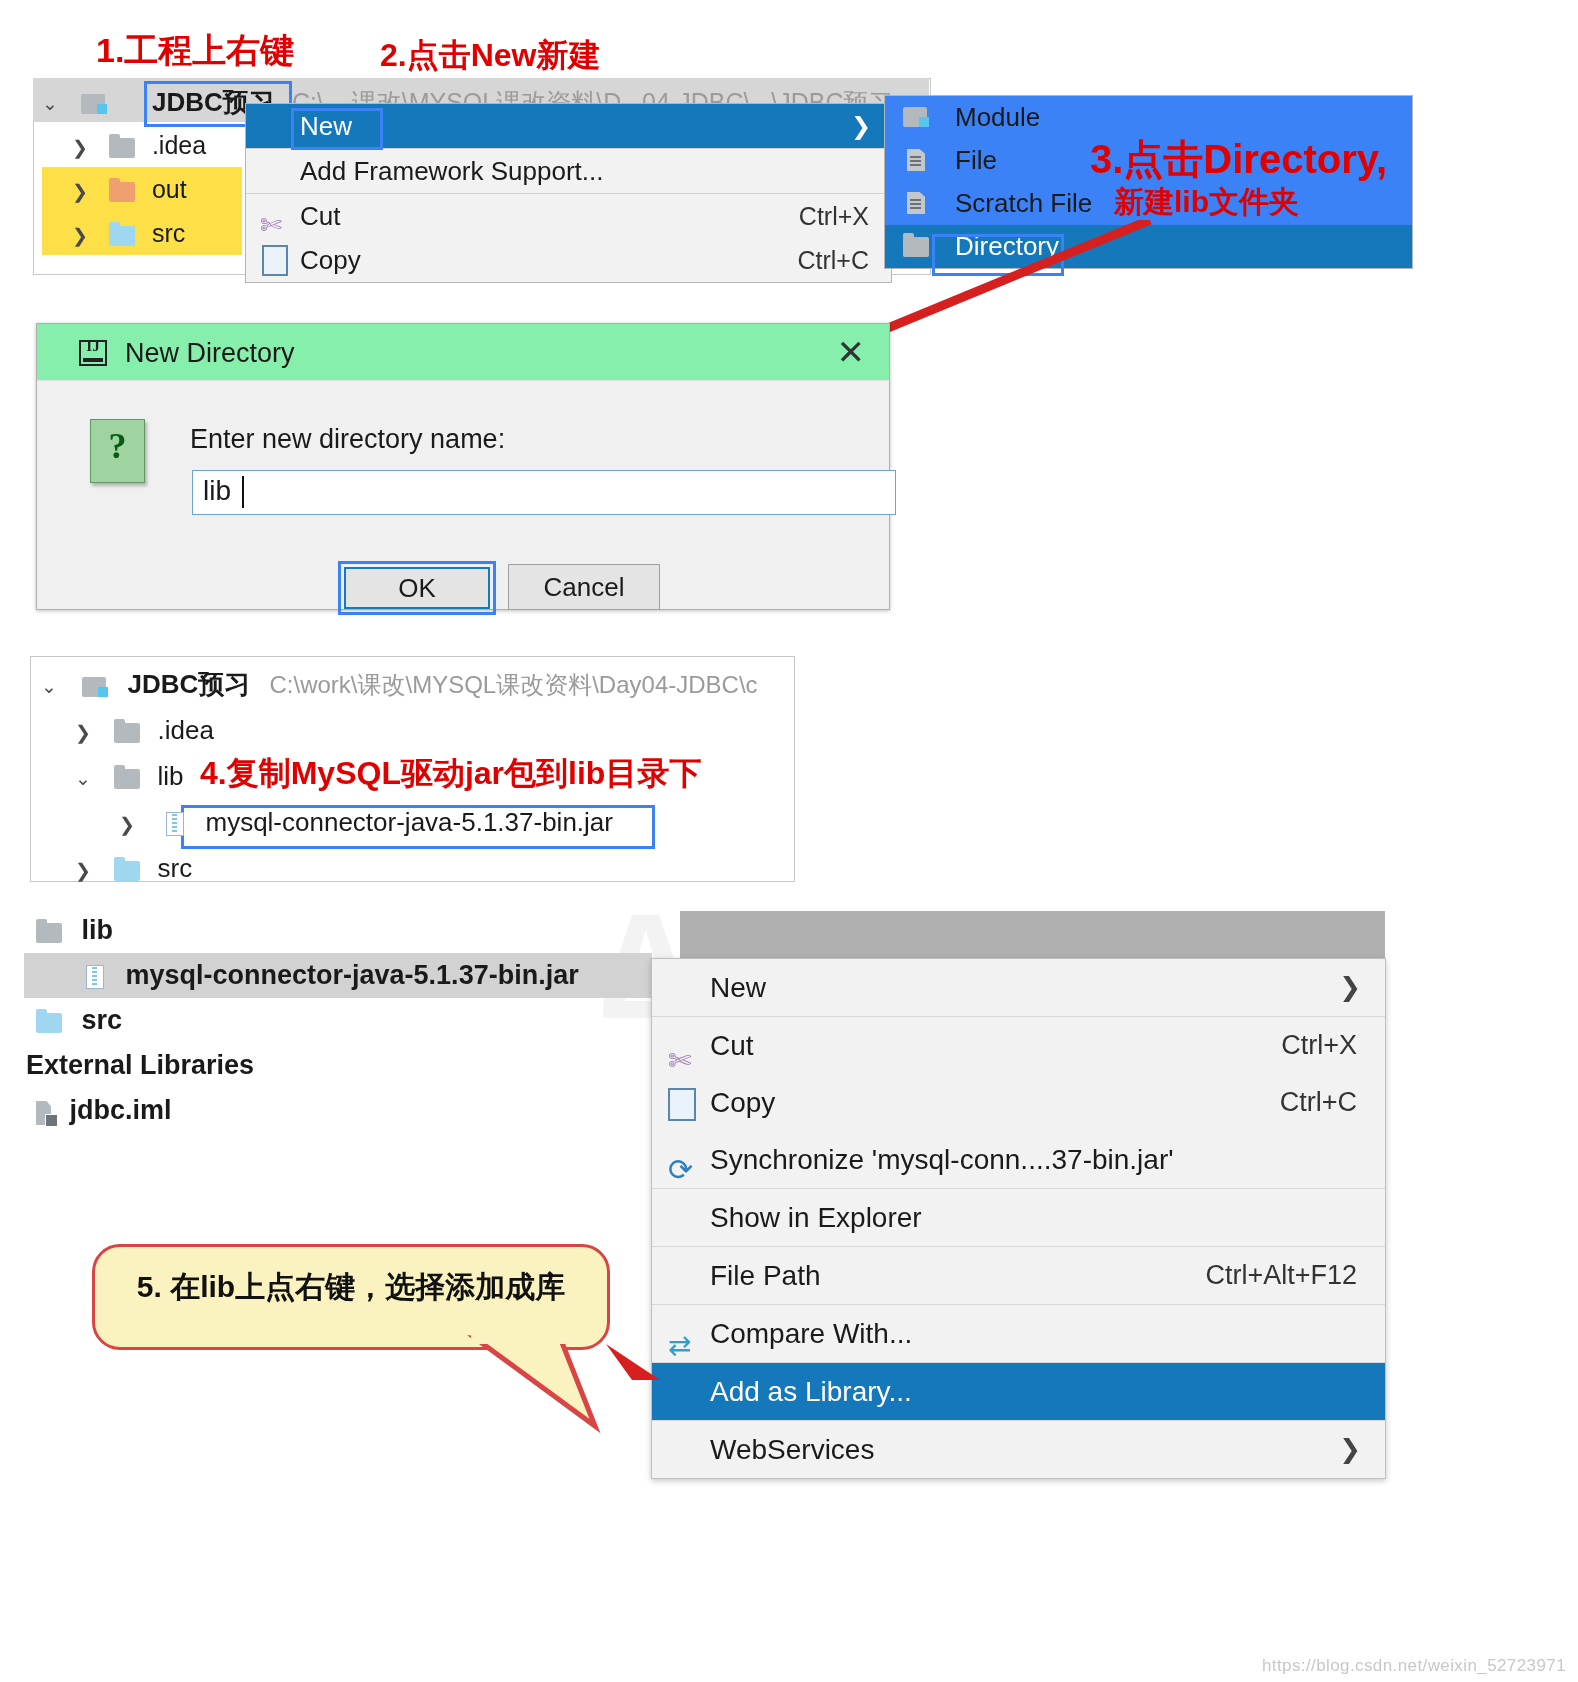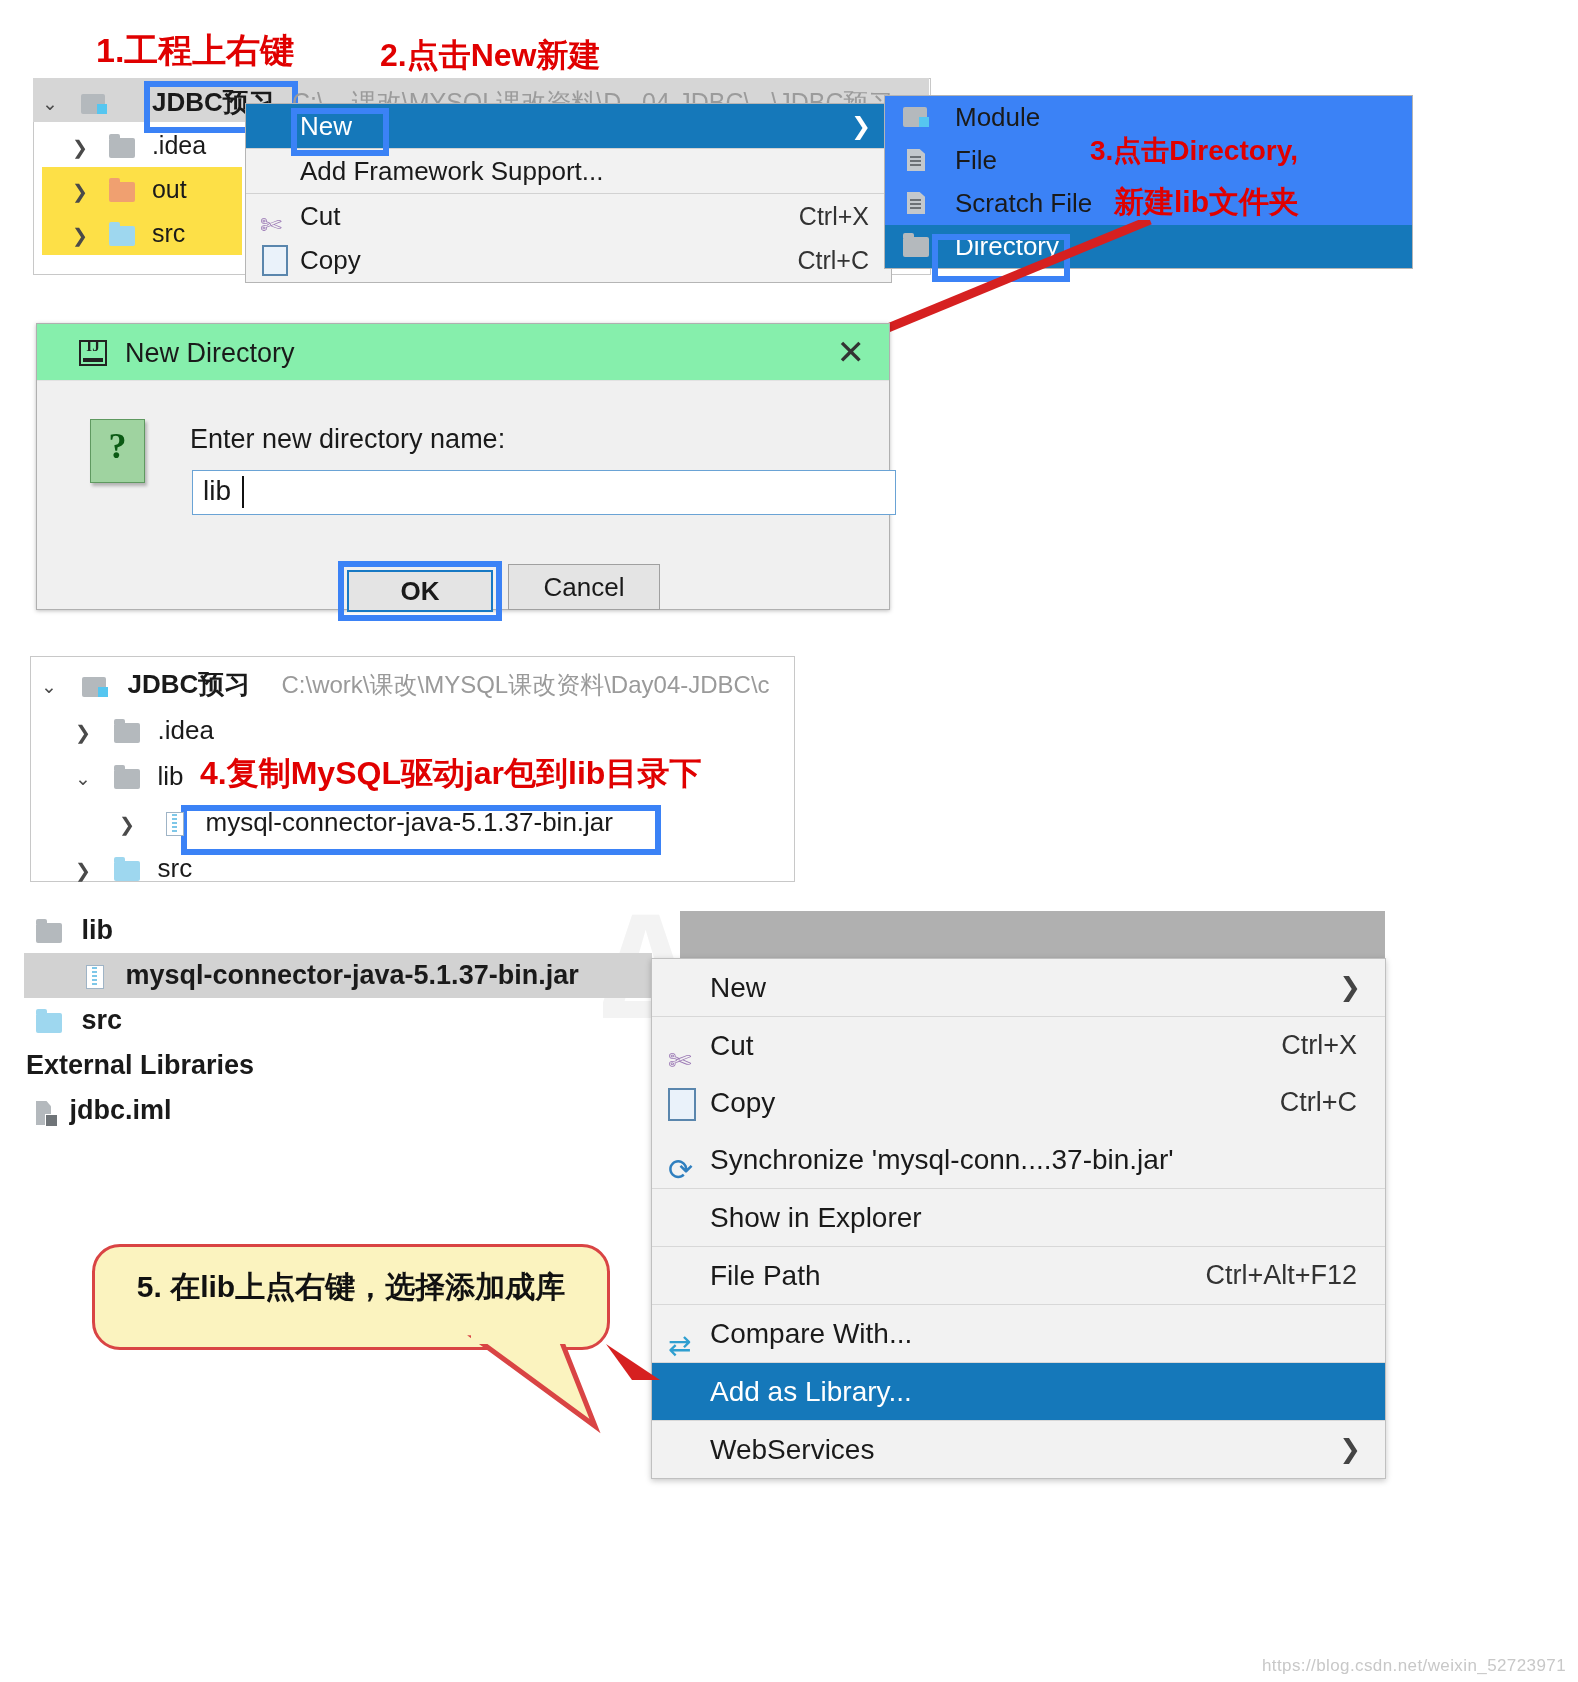--- a/index.html
+++ b/index.html
@@ -64,21 +64,21 @@
   .fileico i{
     position:absolute;left:3px;top:7px;width:11px;height:1.5px;background:#6c7175;
     box-shadow:0 4px 0 #6c7175,0 8px 0 #6c7175;
   }
 
   
   #tree1{left:33px;top:78px;width:896px;height:195px;background:#ffffff;border:1px solid #c8c8c8;}
   .t1row{position:absolute;height:44px;line-height:44px;font-size:25px;white-space:nowrap;}
   .t1hl{background:#fde047;}
 
-  .redbox{border:6px solid #3b82f6;font-weight:bold;}
+  .redbox{border:3px solid #3b82f6;}
 
   
   #menu1{left:245px;top:103px;width:645px;background:#f2f2f2;border:1px solid #b5b5b5;}
   .m1item{height:44px;line-height:44px;font-size:26px;padding-left:54px;position:relative;white-space:nowrap;}
   .m1sel{background:#1578ba;color:#ffffff;}
   .m1acc{position:absolute;right:22px;top:0;font-size:25px;color:#333;}
   .m1arrow{position:absolute;right:20px;top:0;font-size:24px;}
   .m1sep{height:1px;background:#d2d2d2;margin:0 0 0 0;}
 
   
@@ -226,21 +226,21 @@
       </span>
     <span>Scratch File</span>
   </div>
   <div class="smitem smsel">
     <span class="ico folder f-gray" style="left:18px;top:12px;"></span>
     <span>Directory</span>
   </div>
 </div>
 <div class="abs redbox" style="left:932px;top:234px;width:126px;height:36px;"></div>
 
-<div class="abs note" style="left:1090px;top:132px;font-size:28px;">3.点击Directory,</div>
+<div class="abs note" style="left:1090px;top:132px;font-size:40px;">3.点击Directory,</div>
 <div class="abs note" style="left:1114px;top:182px;font-size:30px;">新建lib文件夹</div>
 
 <svg class="abs" style="left:420px;top:220px;width:740px;height:300px;" viewBox="0 0 740 300">
   <line x1="730" y1="0" x2="60" y2="276" stroke="#d62020" stroke-width="9"></line>
   <polygon points="30,290 92,252 80,292" fill="#d62020"></polygon>
 </svg>
 
 <div class="abs" id="dlg">
   <div id="dlgTitle">
     <span class="ijico">
@@ -261,21 +261,21 @@
     <div class="inner">OK</div>
   </div>
   <div id="cancelBtn">Cancel</div>
 </div>
 
 <div class="abs" id="tree2">
   <div class="t2row" style="left:10px;top:4px;">
     <span class="chev">⌄</span>
     <span class="modico" style="margin-left:20px;"><i></i></span>
     <span style="margin-left:12px;font-weight:bold;">JDBC预习</span>
-    <span class="t2path" style="margin-left:24px;">C:\work\课改\MYSQL课改资料\Day04-JDBC\c</span>
+    <span class="t2path" style="margin-left:12px;">C:\work\课改\MYSQL课改资料\Day04-JDBC\c</span>
   </div>
 
   <div class="t2row" style="left:10px;top:50px;">
     <span class="chev" style="margin-left:34px;">❯</span>
     <span class="folder f-gray" style="margin-left:18px;"></span>
     <span style="margin-left:10px;">.idea</span>
   </div>
 
   <div class="t2row" style="left:10px;top:96px;">
     <span class="chev" style="margin-left:34px;">⌄</span>

